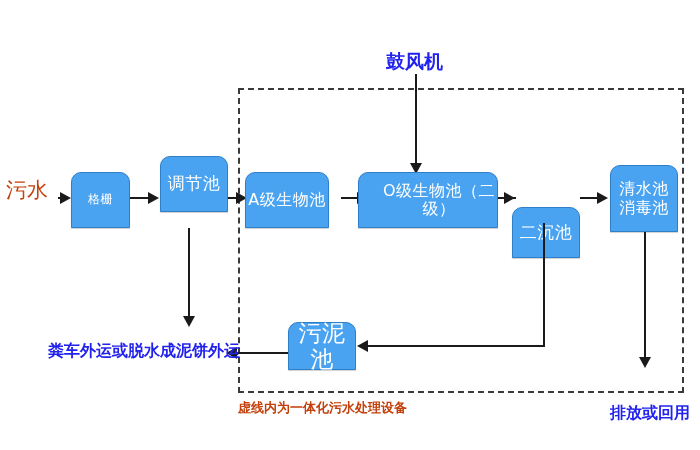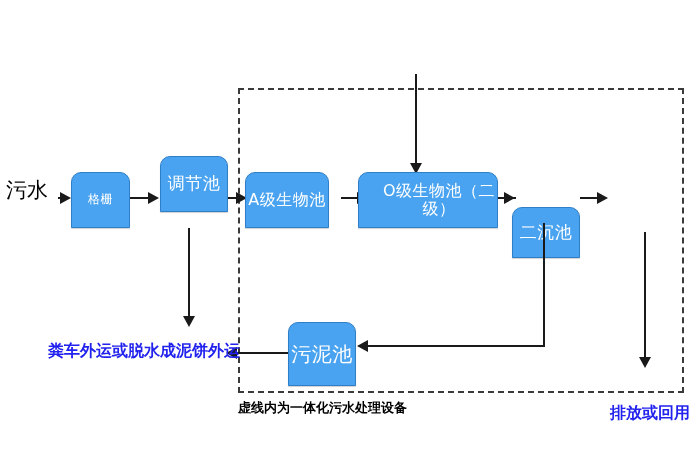--- a/index.html
+++ b/index.html
@@ -36,21 +36,21 @@
     white-space:pre-line;
     box-shadow:0 1px 1px rgba(0,0,0,0.18);
   }
 
   
   .label{
     position:absolute;
     white-space:pre;
     line-height:1.2;
   }
-  .label.black{color:#000000;}
+  .label.black{color:#c2410c;}
   .label.blue{color:#2222ee;font-weight:bold;}
 
   
   .hline,.vline{position:absolute;background:#1a1a1a;}
   .hline{height:2px;}
   .vline{width:2px;}
 
   .arrowhead{position:absolute;width:0;height:0;}
   .arrowhead.right{
     border-top:6px solid transparent;
@@ -68,20 +68,21 @@
     border-top:11px solid #1a1a1a;
   }
 </style>
 </head>
 <body>
 
 <div id="canvas">
 
   <div class="dashed-box" style="left:238px;top:88px;width:446px;height:305px;"></div>
 
+  <div class="label blue" style="left:386px;top:50px;font-size:19px;">鼓风机</div>
 
   <div class="vline" style="left:415px;top:74px;height:94px;"></div>
   <div class="arrowhead down" style="left:410px;top:163px;"></div>
 
   <div class="label black" style="left:6px;top:178px;font-size:21px;">污水</div>
 
   <div class="hline" style="left:58px;top:197px;width:10px;"></div>
   <div class="arrowhead right" style="left:60px;top:192px;"></div>
 
   <div class="node" style="left:71px;top:172px;width:59px;height:56px;font-size:12px;">格栅</div>
@@ -105,29 +106,31 @@
   <div class="node" style="left:358px;top:172px;width:140px;height:56px;font-size:16px;padding-left:22px;">O级生物池（二级）</div>
 
   <div class="hline" style="left:498px;top:197px;width:18px;"></div>
   <div class="arrowhead right" style="left:504px;top:192px;"></div>
 
   <div class="node" style="left:512px;top:172px;width:68px;height:51px;font-size:17px;margin-top:35px;">二沉池</div>
 
   <div class="hline" style="left:580px;top:197px;width:26px;"></div>
   <div class="arrowhead right" style="left:597px;top:192px;"></div>
 
+  <div class="node" style="left:610px;top:165px;width:68px;height:67px;font-size:16px;">清水池
+消毒池</div>
 
   <div class="vline" style="left:644px;top:232px;height:130px;"></div>
   <div class="arrowhead down" style="left:639px;top:357px;"></div>
 
   <div class="vline" style="left:543px;top:223px;height:124px;"></div>
   <div class="hline" style="left:365px;top:345px;width:180px;"></div>
   <div class="arrowhead left" style="left:357px;top:340px;"></div>
 
-  <div class="node" style="left:288px;top:322px;width:68px;height:64px;font-size:20px;">污泥池</div>
+  <div class="node" style="left:288px;top:322px;width:68px;height:48px;font-size:23px;">污泥池</div>
 
   <div class="hline" style="left:232px;top:352px;width:56px;"></div>
   <div class="arrowhead left" style="left:226px;top:347px;"></div>
 
   <div class="label blue" style="left:48px;top:341px;font-size:16px;">粪车外运或脱水成泥饼外运</div>
 
   <div class="label black" style="left:238px;top:400px;font-size:13px;font-weight:bold;">虚线内为一体化污水处理设备</div>
 
   <div class="label blue" style="left:610px;top:403px;font-size:16px;">排放或回用</div>
 

